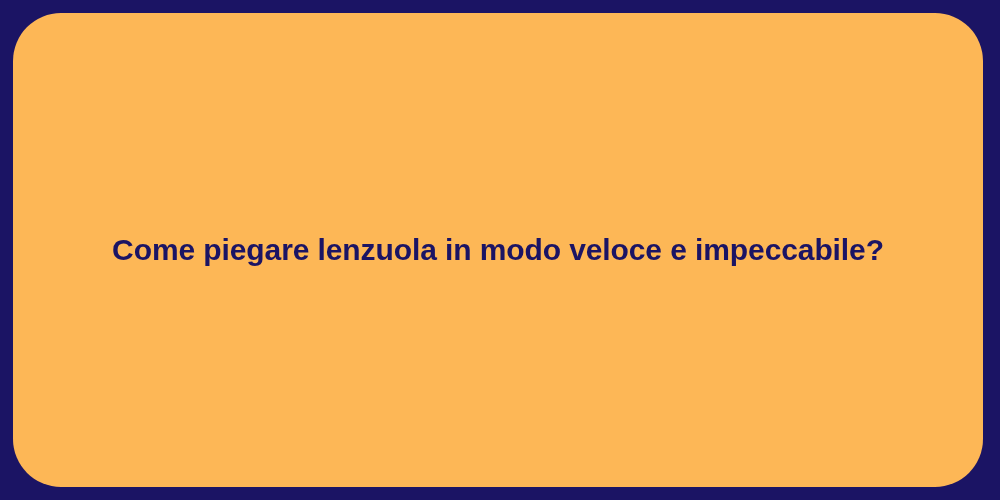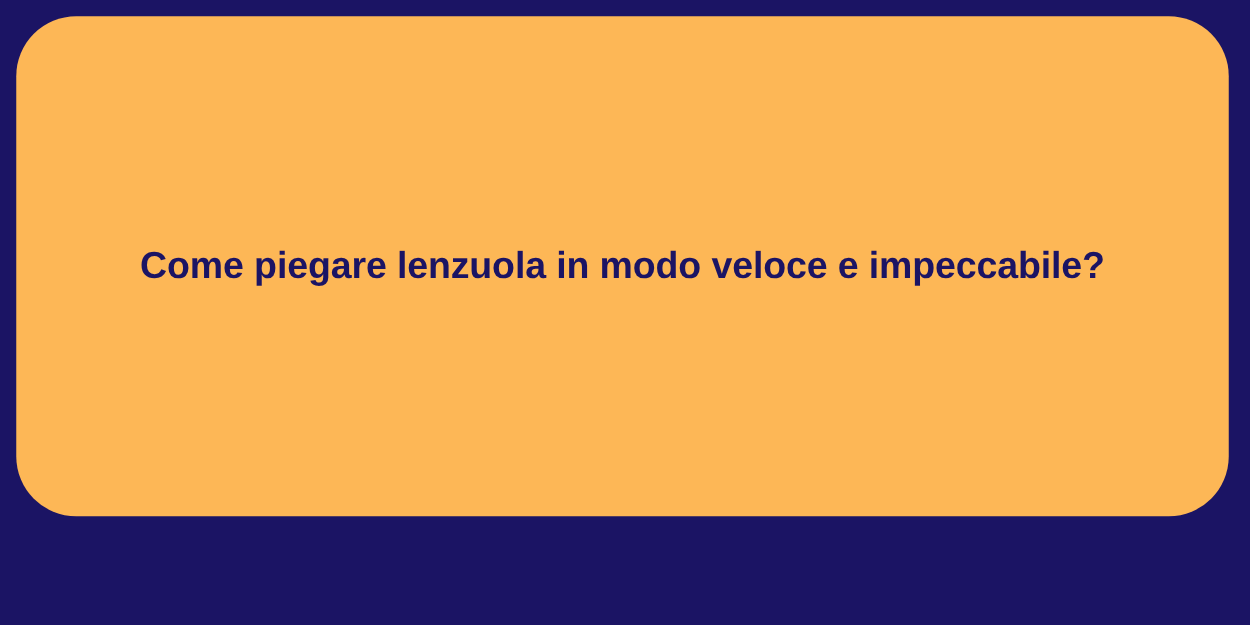--- a/index.html
+++ b/index.html
@@ -20,21 +20,21 @@
     height: 500px;
     box-sizing: border-box;
     background: #1b1464;
   }
 
   .card {
     position: absolute;
     left: 13px;
     top: 13px;
     width: 970px;
-    height: 400px;
+    height: 474px;
     box-sizing: border-box;
     background: #fdb756;
     border-radius: 48px;
     display: flex;
     align-items: center;
     justify-content: center;
     overflow: hidden;
   }
 
   .card-inner {

